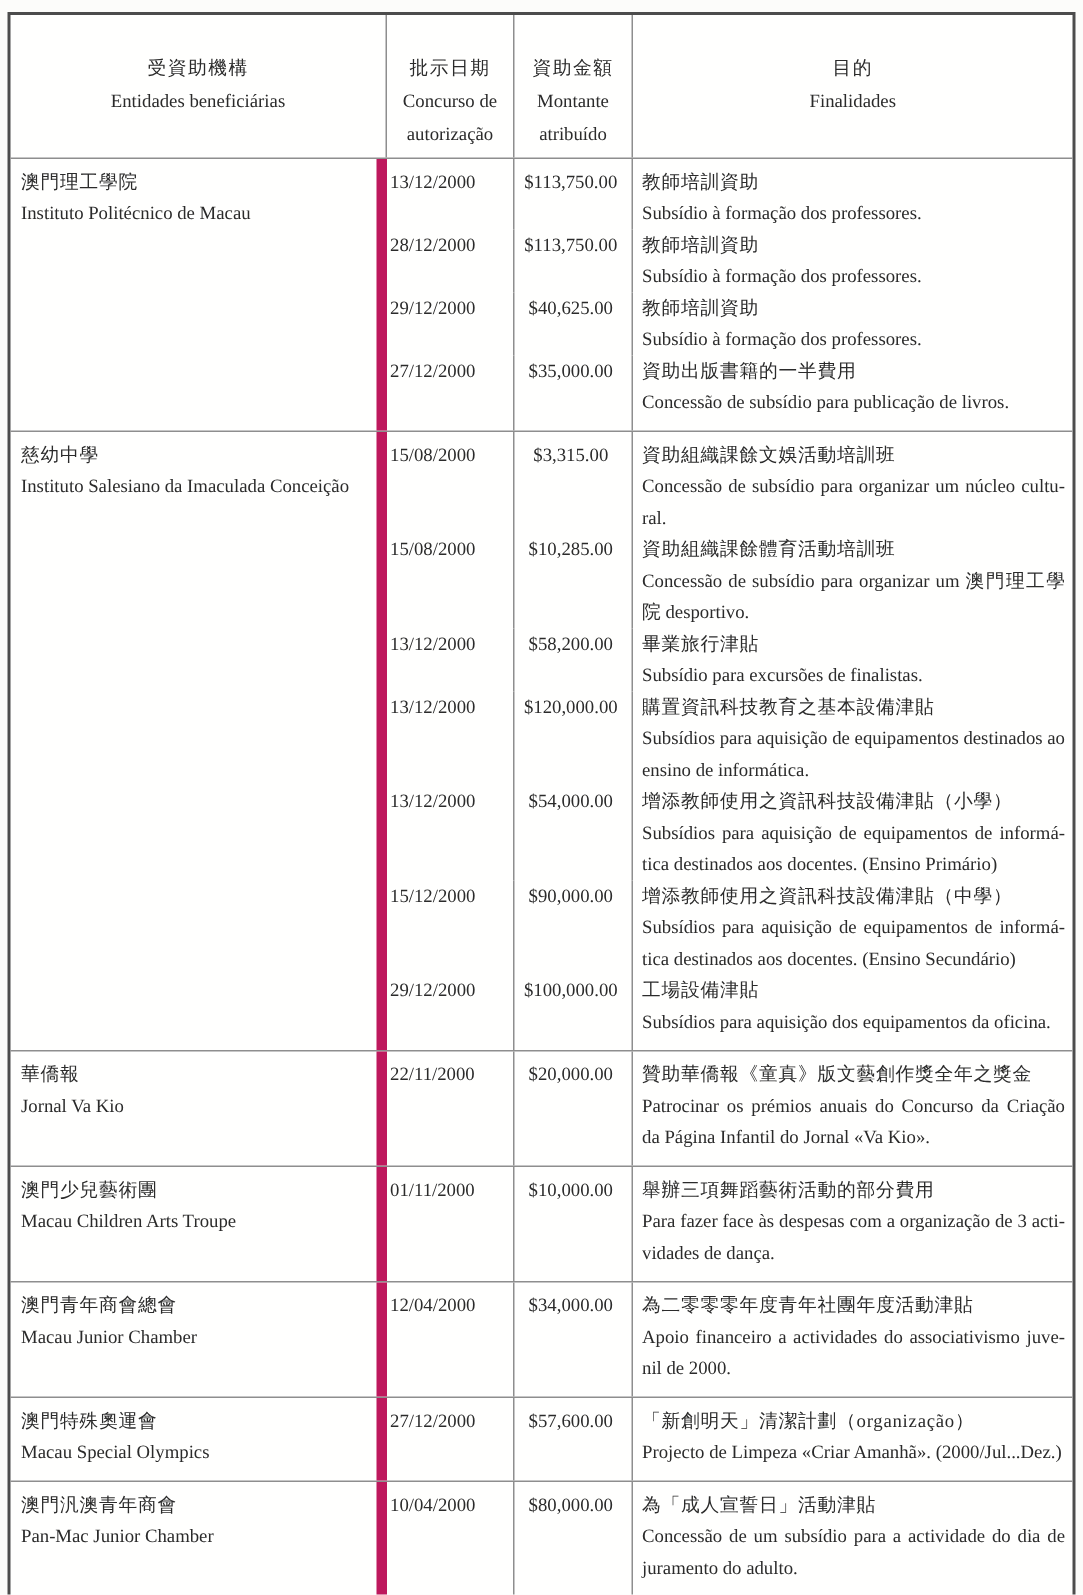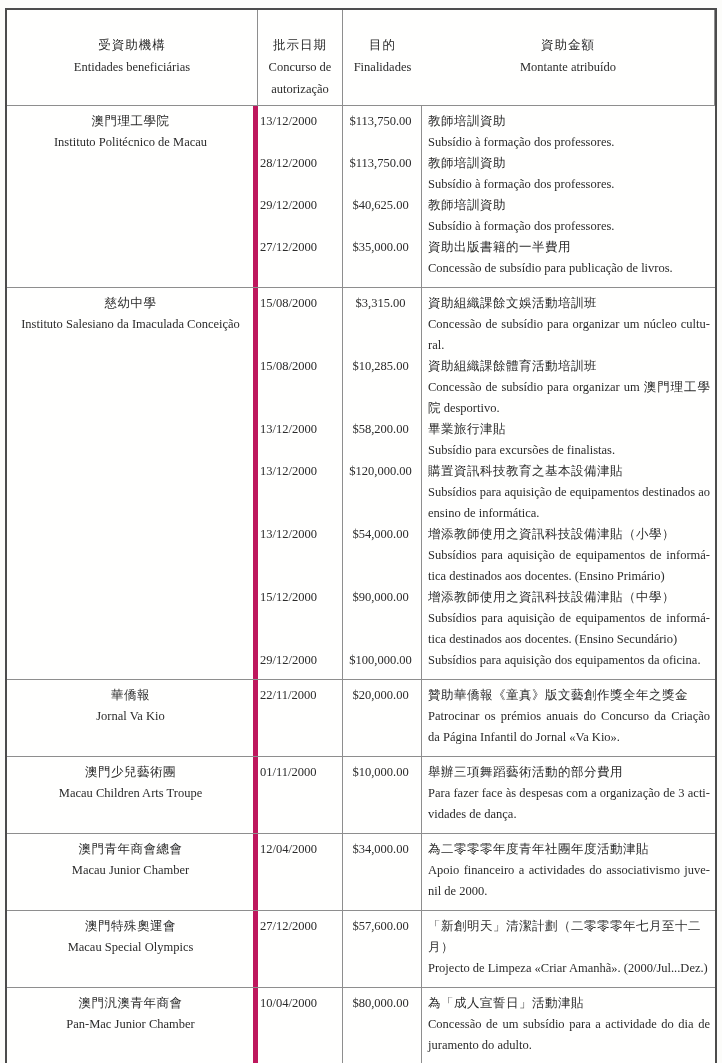--- a/index.html
+++ b/index.html
@@ -35,24 +35,23 @@
   
   .block{
     display:grid;
     grid-template-columns:251px 85px 79px 1fr;
     border-top:1px solid #8e8e8e;
     font-size:12.5px;
     line-height:21px;
   }
   .c-entity{
     grid-column:1;
-    border-right:5px solid #be185d;
+    border-right:7px solid #be185d;
     padding:5px 6px 0 7px;
     box-sizing:border-box;
-    text-align:center;
   }
   .c-date{
     grid-column:2;
     border-right:1px solid #8e8e8e;
     text-align:left;
     padding:0 2px;
     box-sizing:border-box;
   }
   .c-amount{
     grid-column:3;
@@ -80,28 +79,28 @@
 
   <div class="header-row">
     <div class="h-cell b-right">
       <div class="zh">受資助機構</div>
       <div class="pt">Entidades beneficiárias</div>
     </div>
     <div class="h-cell b-right">
       <div class="zh">批示日期</div>
       <div class="pt">Concurso de autorização</div>
     </div>
+    <div class="h-cell b-right">
+      <div class="zh">資助金額</div>
+      <div class="pt">Montante atribuído</div>
+    </div>
     <div class="h-cell">
       <div class="zh">目的</div>
       <div class="pt">Finalidades</div>
     </div>
-    <div class="h-cell b-right">
-      <div class="zh">資助金額</div>
-      <div class="pt">Montante atribuído</div>
-    </div>
   </div>
 
   <div>
   <div class="block">
     <div class="c-entity" style="grid-row: 1 / span 4;">
       <div class="zh">澳門理工學院</div>
       <div class="pt entity-pt">Instituto Politécnico de Macau</div>
     </div>
 
   <div class="c-date">13/12/2000</div>
@@ -177,20 +176,21 @@
   <div class="c-date">15/12/2000</div>
   <div class="c-amount">$90,000.00</div>
   <div class="c-purpose">
     <div class="zh">增添教師使用之資訊科技設備津貼（中學）</div>
     <div class="pt">Subsídios para aquisição de equipamentos de informá­tica destinados aos docentes. (Ensino Secundário)</div>
   </div>
 
   <div class="c-date">29/12/2000</div>
   <div class="c-amount">$100,000.00</div>
   <div class="c-purpose">
+    <div class="zh">工場設備津貼</div>
     <div class="pt">Subsídios para aquisição dos equipamentos da oficina.</div>
   </div>
 </div>
 
   <div class="block">
     <div class="c-entity" style="grid-row: 1 / span 1;">
       <div class="zh">華僑報</div>
       <div class="pt entity-pt">Jornal Va Kio</div>
     </div>
 
@@ -232,21 +232,21 @@
 
   <div class="block">
     <div class="c-entity" style="grid-row: 1 / span 1;">
       <div class="zh">澳門特殊奧運會</div>
       <div class="pt entity-pt">Macau Special Olympics</div>
     </div>
 
   <div class="c-date">27/12/2000</div>
   <div class="c-amount">$57,600.00</div>
   <div class="c-purpose">
-    <div class="zh">「新創明天」清潔計劃（二零零零年七月至十二月）</div>
+    <div class="zh">「新創明天」清潔計劃（organização）</div>
     <div class="pt">Projecto de Limpeza «Criar Amanhã». (2000/Jul...Dez.)</div>
   </div>
 </div>
 
   <div class="block">
     <div class="c-entity" style="grid-row: 1 / span 1;">
       <div class="zh">澳門汎澳青年商會</div>
       <div class="pt entity-pt">Pan-Mac Junior Chamber</div>
     </div>
 

